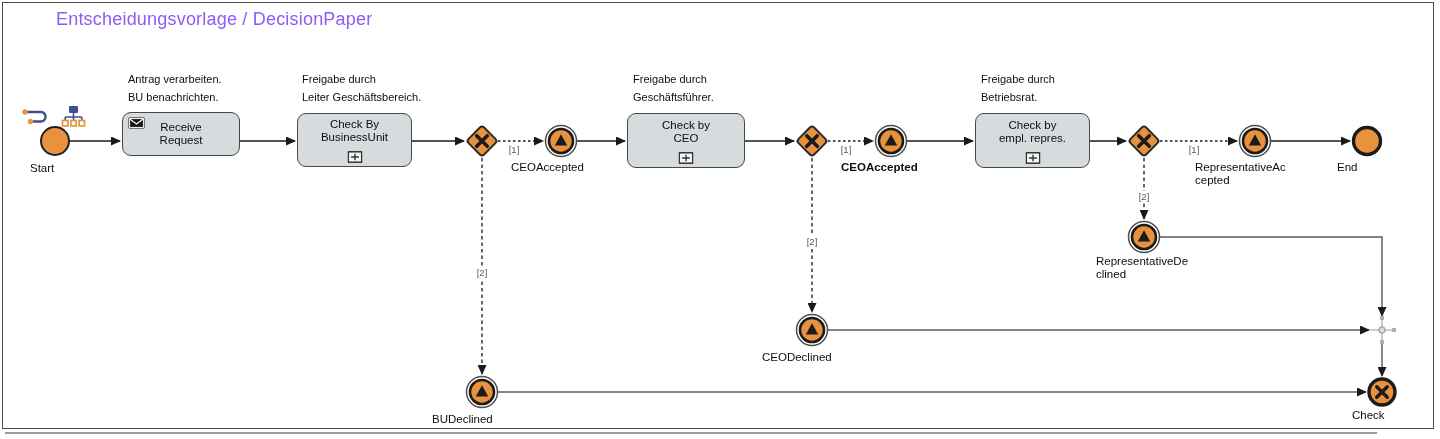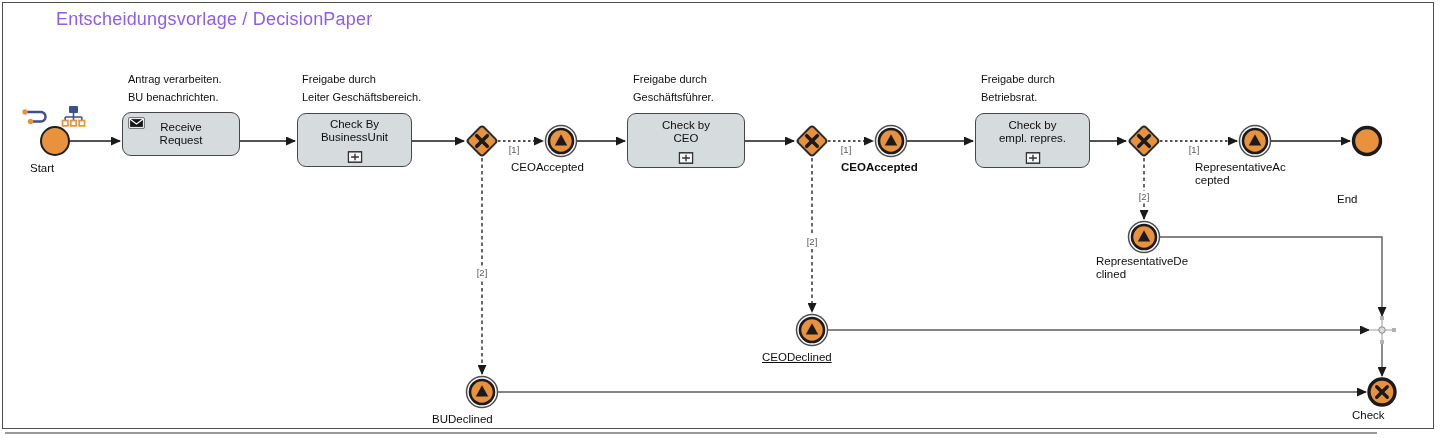--- a/index.html
+++ b/index.html
@@ -211,23 +211,23 @@
 <div class="ann" style="left:633px;top:70px;">Freigabe durch
 Geschäftsführer.</div>
 <div class="ann" style="left:981px;top:70px;">Freigabe durch
 Betriebsrat.</div>
 
 <div class="lbl" style="left:30px;top:162px;width:50px;">Start</div>
 <div class="lbl" style="left:511px;top:161px;width:100px;">CEOAccepted</div>
 <div class="lbl" style="left:841px;top:161px;width:100px;font-weight:bold;">CEOAccepted</div>
 <div class="lbl" style="left:1195px;top:161px;width:120px;">RepresentativeAc
 cepted</div>
-<div class="lbl" style="left:1337px;top:161px;width:60px;margin-top:32px;">End</div>
+<div class="lbl" style="left:1337px;top:161px;width:60px;">End</div>
 <div class="lbl" style="left:432px;top:413px;width:100px;">BUDeclined</div>
-<div class="lbl" style="left:762px;top:351px;width:100px;text-decoration:underline;">CEODeclined</div>
+<div class="lbl" style="left:762px;top:351px;width:100px;">CEODeclined</div>
 <div class="lbl" style="left:1096px;top:255px;width:120px;">RepresentativeDe
 clined</div>
 <div class="lbl" style="left:1352px;top:409px;width:60px;">Check</div>
 
 <div class="flow-lbl" style="left:504px;top:144px;">[1]</div>
 <div class="flow-lbl" style="left:836px;top:144px;">[1]</div>
 <div class="flow-lbl" style="left:1184px;top:144px;">[1]</div>
 <div class="flow-lbl" style="left:472px;top:267px;">[2]</div>
 <div class="flow-lbl" style="left:802px;top:236px;">[2]</div>
 <div class="flow-lbl" style="left:1134px;top:191px;">[2]</div>

